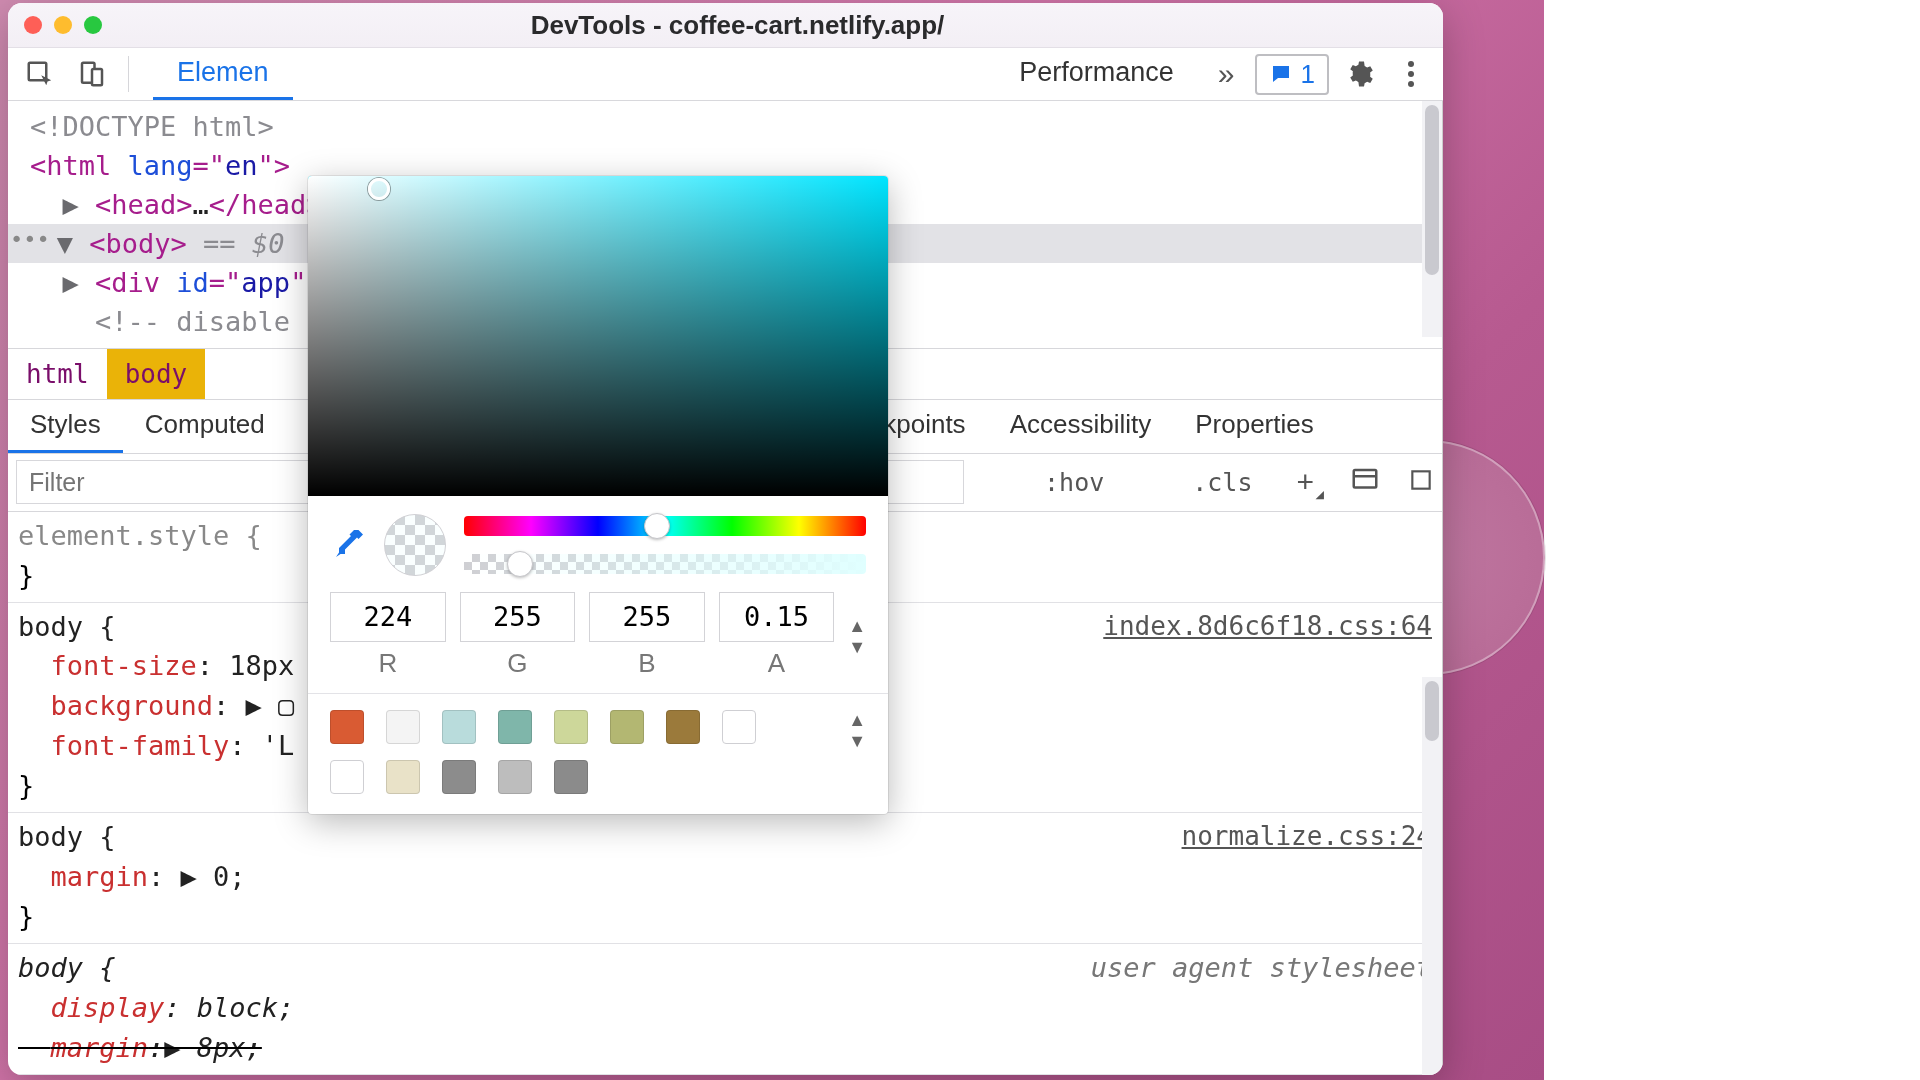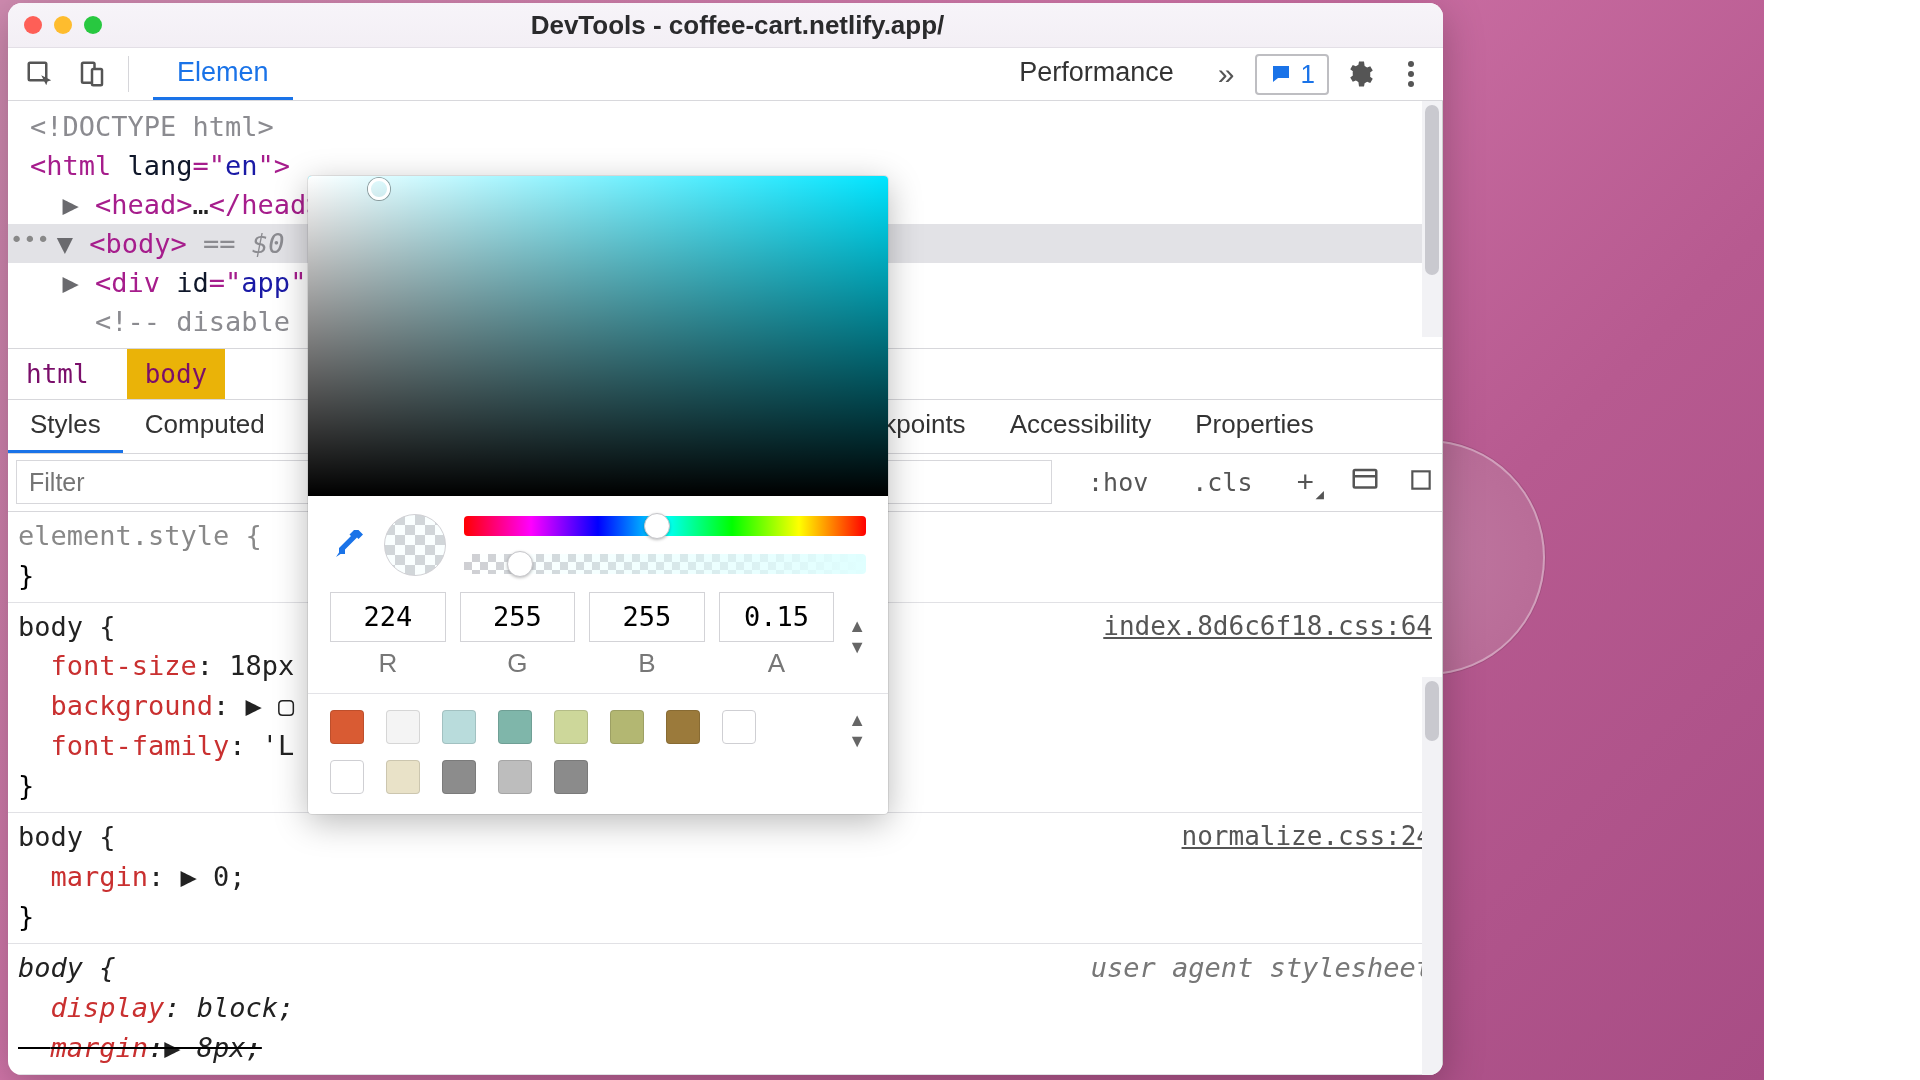--- a/index.html
+++ b/index.html
@@ -1,18 +1,18 @@
 <!DOCTYPE html>
 <html><head>
 <meta charset="utf-8">
 <style>
 * { box-sizing: border-box; margin: 0; padding: 0; }
 html, body { width: 1920px; height: 1080px; overflow: hidden; font-family: -apple-system, Helvetica, Arial, sans-serif; }
 .desktop {
-  width: 1764px; height: 1080px;
+  width: 1544px; height: 1080px;
   background: linear-gradient(135deg, #cf8bb0 0%, #d074a8 40%, #b75a90 70%, #a84d85 100%);
   position: relative;
   padding-left: 38px;
 }
 .magnifier {
   position: absolute;
   width: 235px; height: 235px;
   border-radius: 50%;
   left: 1310px; top: 440px;
   background: radial-gradient(circle, #be77a0 0%, #ba6e99 60%, #b56994 100%);
@@ -56,41 +56,41 @@
 .chevrons{font-size:30px;color:#555;padding:0 12px;}
 .issue-badge{border:2px solid #bebec2;border-radius:4px;display:flex;align-items:center;gap:8px;padding:3px 12px;color:#1a73e8;font-size:26px;}
 .gear,.kebab{width:44px;height:44px;display:flex;align-items:center;justify-content:center;color:#555;}
 
 
 .main { flex:1; display:flex; position:relative; }
 .panel-left { flex:1; display:flex; flex-direction:column; position:relative; border-right:1px solid #ccc;}
 .dom-tree { font-family: Menlo, monospace; font-size:27px; line-height:1.45; padding:6px 2px 6px 22px; overflow:hidden;}
 .dom-line{white-space:pre; color:#222;}
 .dom-line .tag{color:#a61d8c;}
-.dom-line .attr{color:#0f172a;}
+.dom-line .attr{color:#1d4ed8;}
 .dom-line .val{color:#1a1aa6;}
 .dom-line .grey{color:#8b8b90;}
 .dom-line.sel{background:#e2e2e6;}
 .dom-line .disc{color:#6a6a6e;}
 .dots{position:absolute;left:2px;color:#888;font-size:22px;}
 
 
-.breadcrumb{border-top:1px solid #d7d7db;border-bottom:1px solid #d7d7db;display:flex;height:52px;align-items:stretch;gap:20px;}
+.breadcrumb{border-top:1px solid #d7d7db;border-bottom:1px solid #d7d7db;display:flex;height:52px;align-items:stretch;}
 .crumb{padding:0 18px;display:flex;align-items:center;font-family:Menlo,monospace;font-size:26px;color:#7a0e6a;}
 .crumb.sel{background:#eab308;}
 
 
 .subtabs{display:flex;border-bottom:1px solid #d7d7db;height:54px;align-items:stretch;overflow:hidden;}
 .subtab{padding:0 22px;display:flex;align-items:center;font-size:26px;color:#333;border-bottom:3px solid transparent;cursor:pointer;white-space:nowrap;}
 .subtab.active{border-bottom-color:#1a73e8;}
 
 
 .filterbar{display:flex;align-items:center;height:58px;border-bottom:1px solid #d7d7db;padding:0 8px;gap:28px;}
 .filter-input{flex:1;border:1px solid #d7d7db;height:44px;padding:0 12px;font-size:25px;color:#555;font-family:inherit;background:#fff;}
-.filter-btn{font-family:Menlo,monospace;font-size:25px;color:#555;padding:0 8px;}
+.filter-btn{font-family:Menlo,monospace;font-size:25px;color:#555;padding:0 8px;margin-left:44px;}
 .plus-wrap{position:relative;padding:0 8px;}
 
 
 .rules{font-family:Menlo,monospace;font-size:27px;line-height:1.48;flex:1;overflow:hidden;}
 .rule-block{border-bottom:1px solid #e1e1e5;padding:4px 10px 6px 10px;position:relative;}
 .rule-src{float:right;color:#555;text-decoration:underline;font-size:26px;}
 .sel-name{color:#222;}
 .prop{color:#c93030;}
 .val2{color:#222;}
 .ua{color:#777;font-style:italic;float:right;}

